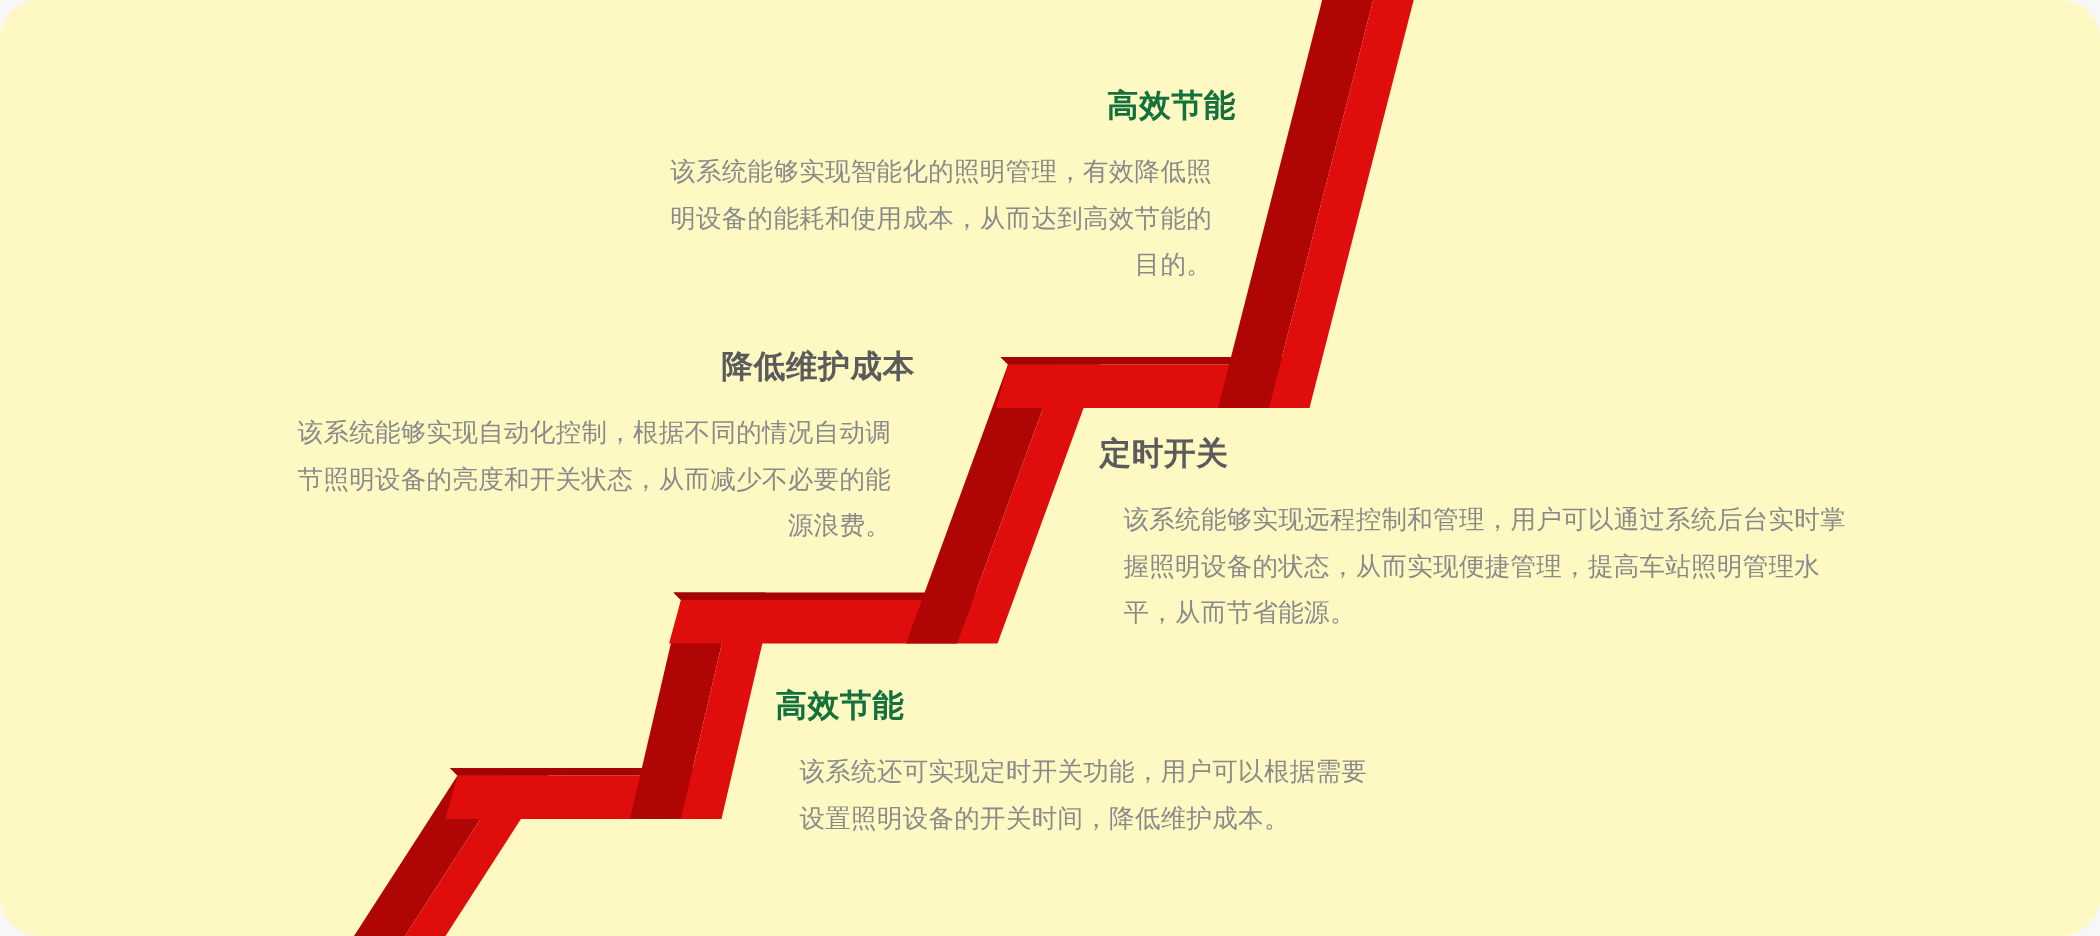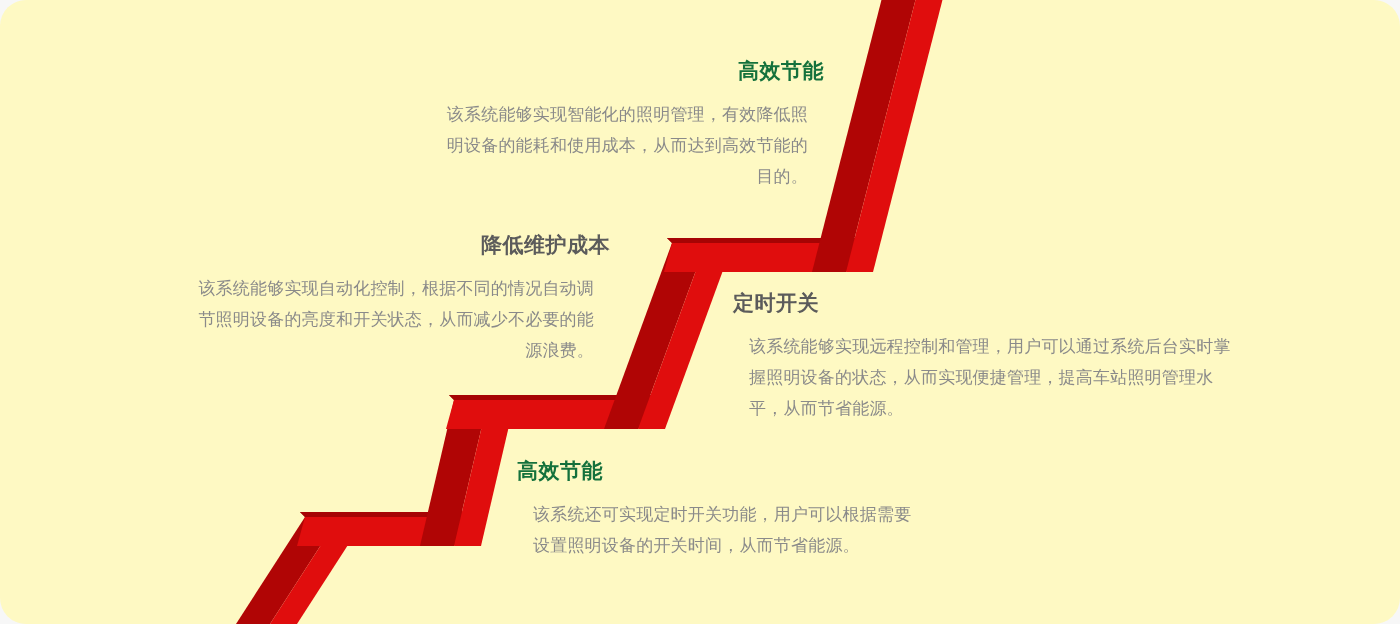--- a/index.html
+++ b/index.html
@@ -107,16 +107,16 @@
     <p>该系统能够实现自动化控制，根据不同的情况自动调节照明设备的亮度和开关状态，从而减少不必要的能源浪费。</p>
   </div>
 
   <div class="block gray align-left" id="block-2">
     <h3>定时开关</h3>
     <p>该系统能够实现远程控制和管理，用户可以通过系统后台实时掌握照明设备的状态，从而实现便捷管理，提高车站照明管理水平，从而节省能源。</p>
   </div>
 
   <div class="block green align-left" id="block-3">
     <h3>高效节能</h3>
-    <p>该系统还可实现定时开关功能，用户可以根据需要设置照明设备的开关时间，从而节省能源。</p>
+    <p>该系统还可实现定时开关功能，用户可以根据需要设置照明设备的开关时间，降低维护成本。</p>
   </div>
 
 </div>
 
 </body></html>

